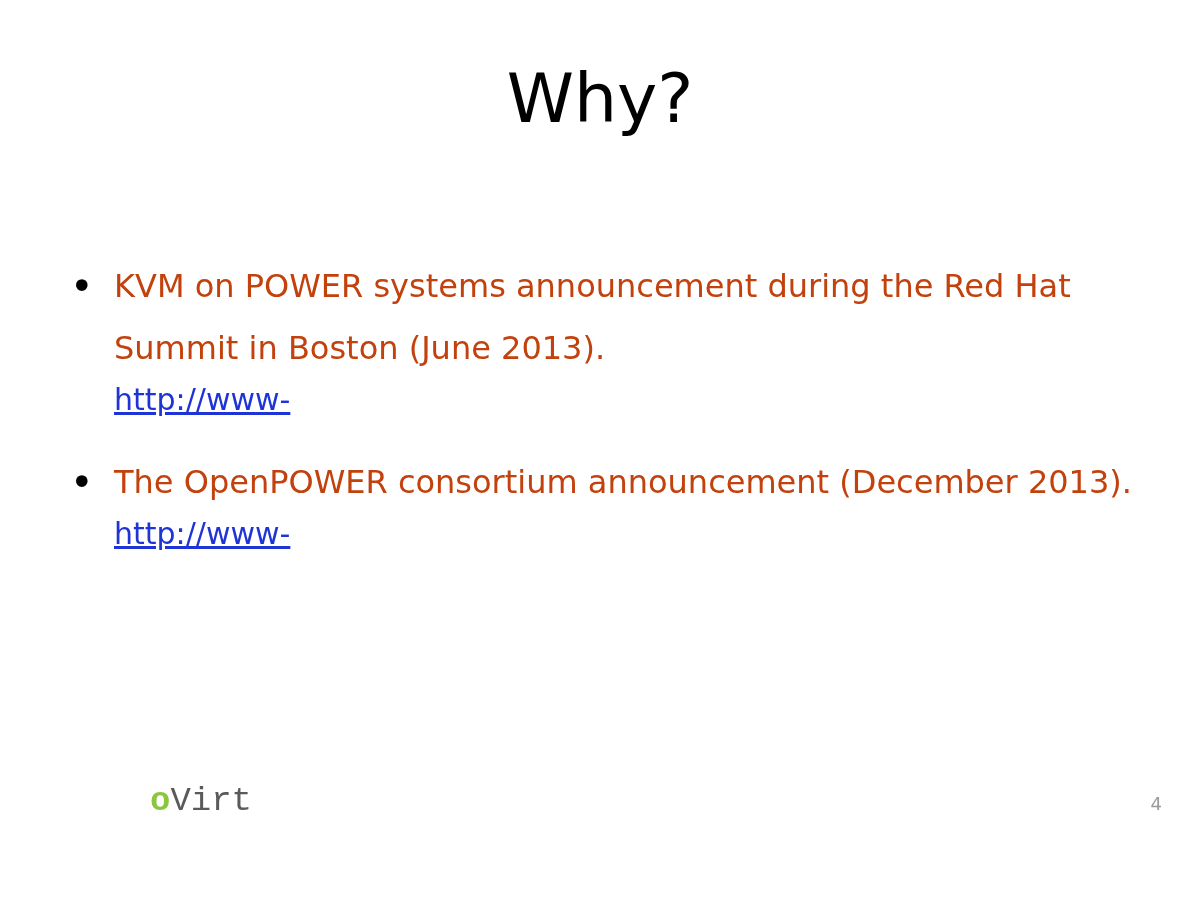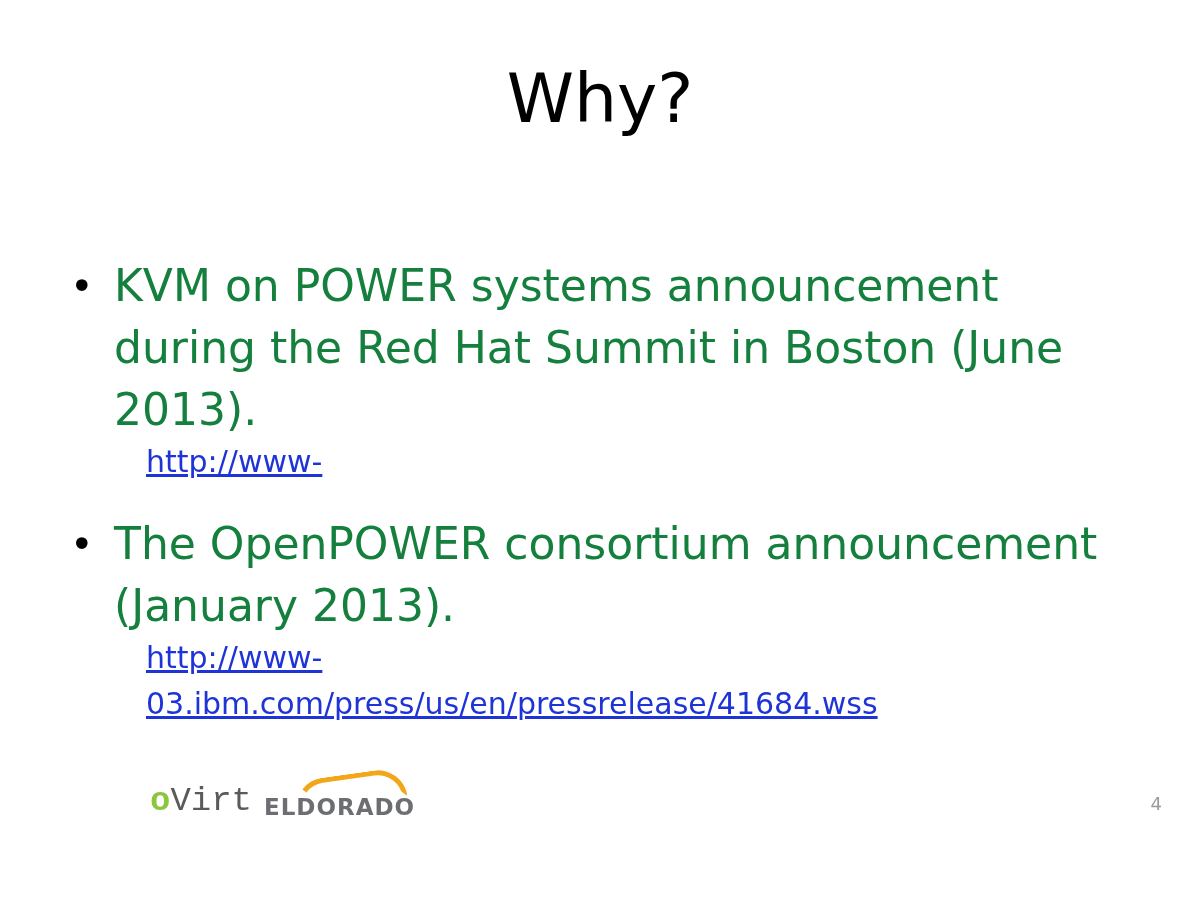--- a/index.html
+++ b/index.html
@@ -52,37 +52,36 @@
     flex: 0 0 52px;
     font-size: 40px;
     line-height: 62px;
     color: #000000;
     text-align: left;
     padding-left: 8px;
     box-sizing: border-box;
   }
   .bullet-text {
     flex: 1 1 auto;
-    font-size: 44px;
+    font-size: 32px;
     line-height: 62px;
-    color: #15803d;
+    color: #c2410c;
   }
   .sub-links {
     padding-left: 52px;
     margin-top: -2px;
   }
   .link {
     display: block;
     font-size: 30px;
     line-height: 46px;
     color: #1f34d6;
     text-decoration: underline;
     word-break: break-all;
     cursor: pointer;
-    margin-left: 32px;
   }
   .block-two {
     margin-top: 28px;
   }
   
   .footer {
     position: absolute;
     left: 0;
     bottom: 0;
     width: 1200px;
@@ -187,38 +186,33 @@
         <div class="bullet-text">KVM on POWER systems announcement during the Red Hat Summit in Boston (June 2013).</div>
       </div>
       <div class="sub-links">
         <span class="link">http://www-</span>
       </div>
     </div>
 
     <div class="bullet-block block-two">
       <div class="bullet-row">
         <div class="bullet-marker">•</div>
-        <div class="bullet-text">The OpenPOWER consortium announcement (January 2013).</div>
+        <div class="bullet-text">The OpenPOWER consortium announcement (December 2013).</div>
       </div>
       <div class="sub-links">
         <span class="link">http://www-</span>
-        <span class="link">03.ibm.com/press/us/en/pressrelease/41684.wss</span>
       </div>
     </div>
 
   </div>
 
   <div class="footer">
 
 
     <div class="logo-ovirt">
       <span class="o">o</span><span>Virt</span>
     </div>
 
-    <div class="logo-eldorado">
-      <div class="eld-arc"></div>
-      <div class="eld-text">ELDORADO</div>
-    </div>
 
     <div class="slide-number">4</div>
   </div>
 
 </div>
 
 </body></html>

